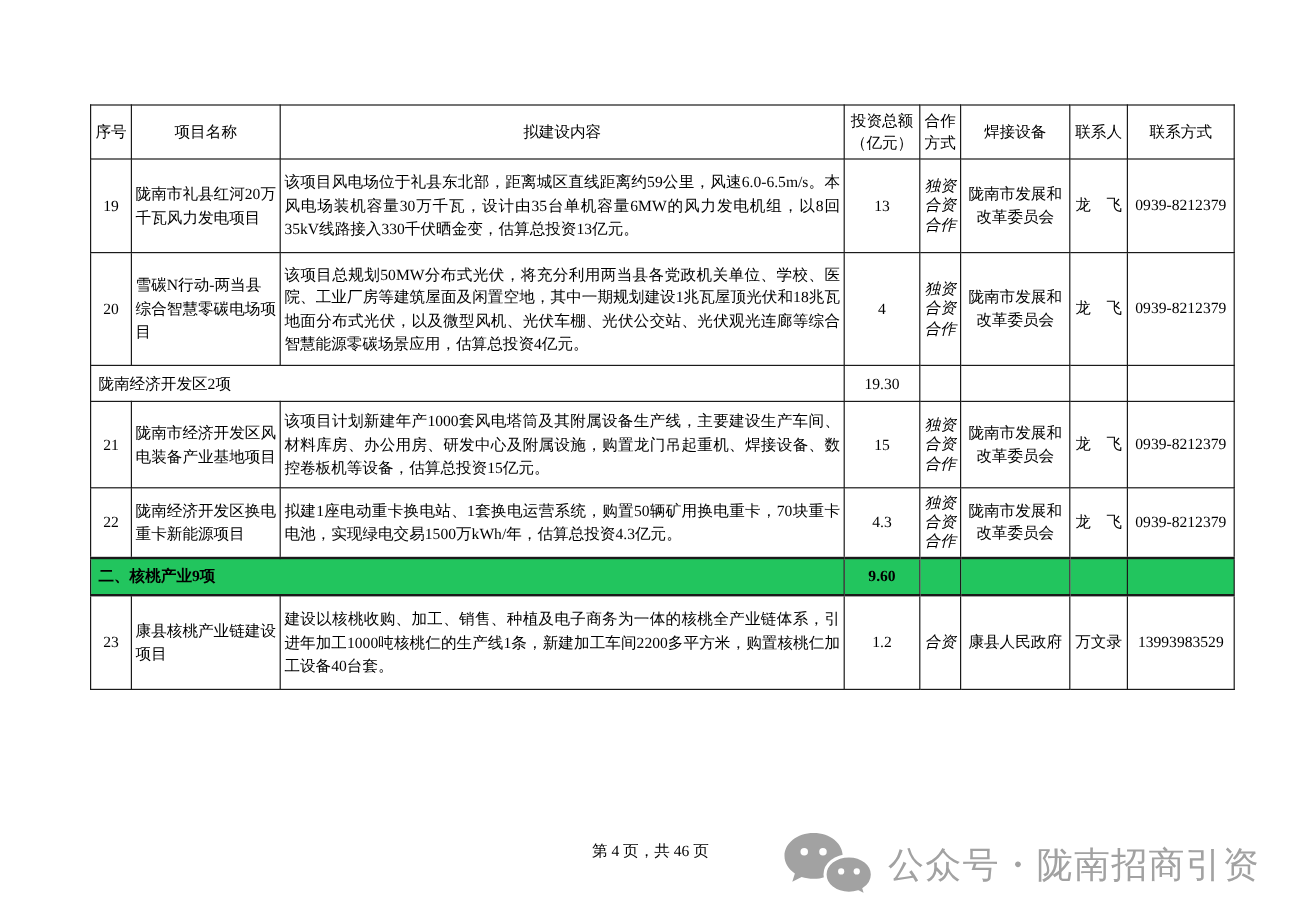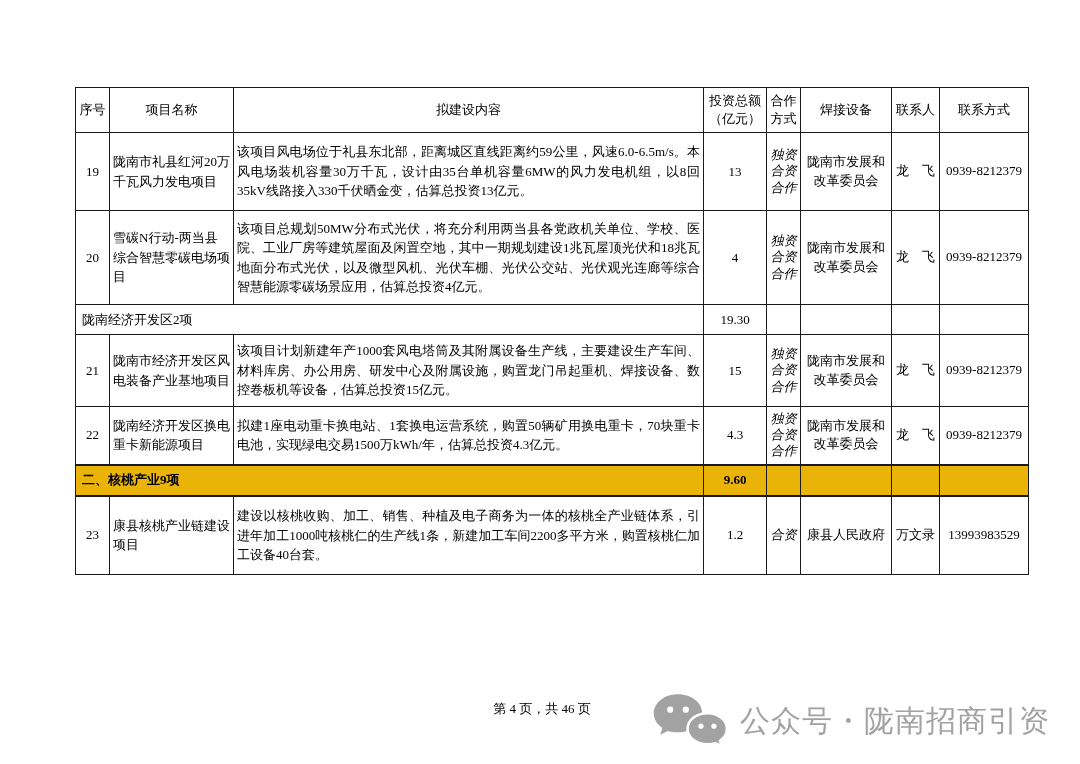--- a/index.html
+++ b/index.html
@@ -19,21 +19,21 @@
   th { font-weight:normal; text-align:center; white-space:pre-line; line-height:1.35; }
   td.c { text-align:center; }
   td.name { text-align:left; padding:2px 5px; line-height:1.5; }
   td.content { text-align:justify; padding:2px 7px; line-height:1.5; }
   td.coop { text-align:center; white-space:pre-line; line-height:1.25;font-style:italic; }
   td.unit, td.person, td.phone { text-align:center; line-height:1.4; }
   tr.group td { text-align:left; }
   tr.group td.glabel { padding-left:6px; }
   tr.group td.c { text-align:center; }
   tr.section td {
-    background:#eab308; font-weight:bold;
+    background:#22c55e; font-weight:bold;
     border-top:2px solid #1a1a1a; border-bottom:2px solid #1a1a1a;
   }
   tr.section td.glabel { padding-left:6px; }
   .footer-page {
     position:absolute; top:700px; left:0; width:1060px; text-align:center;
     font-size:13px; color:#000;
   }
   .watermark {
     position:absolute; top:690px; left:640px; width:400px; height:62px;
     display:flex; align-items:center; color:#a2a2a2;

